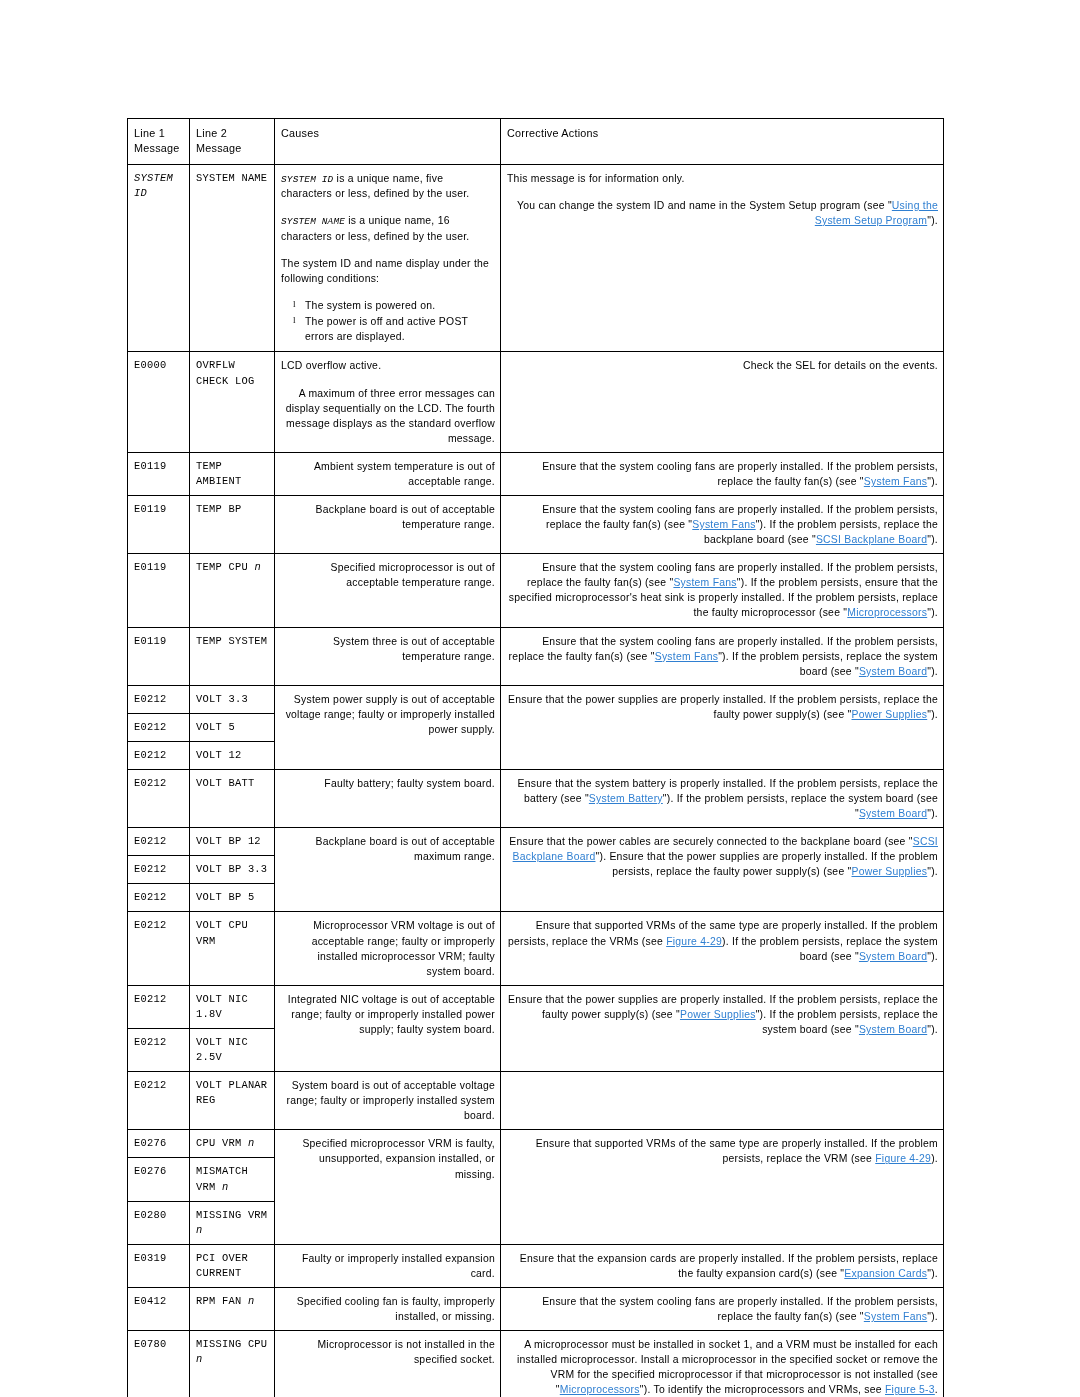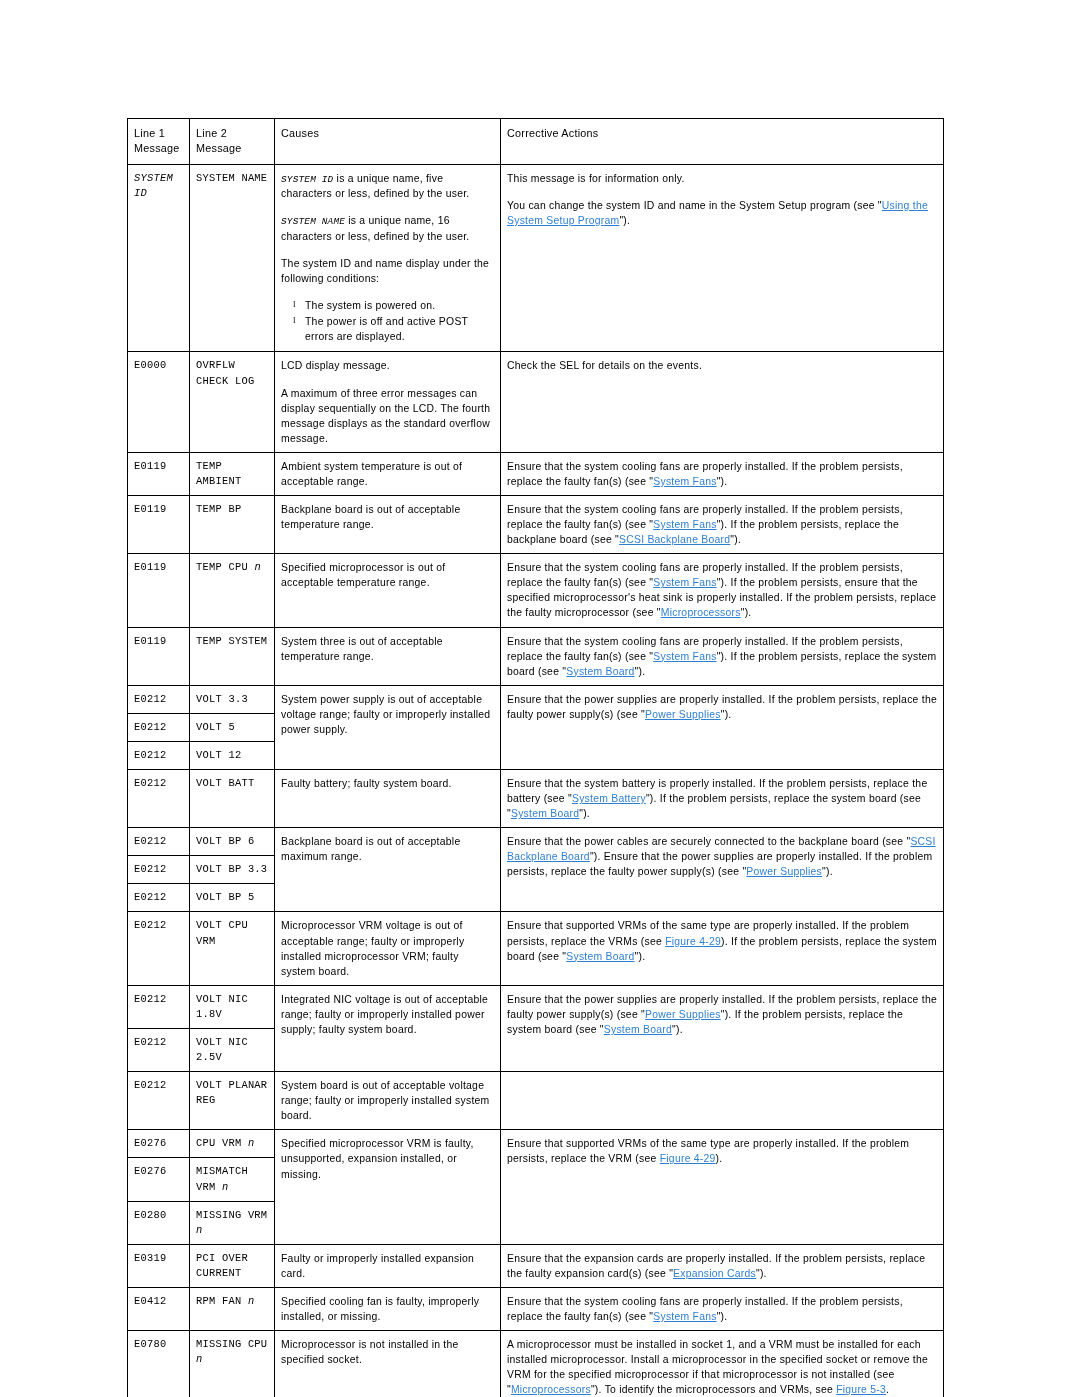--- a/index.html
+++ b/index.html
@@ -67,21 +67,21 @@
   .causes .ital-code,
   .actions .ital-code {
     font-family: "Liberation Mono", "DejaVu Sans Mono", monospace;
     font-style: italic;
     font-size: 9.4px;
     letter-spacing: 0.2px;
   }
   .para {
     margin: 0 0 12px 0;
   }
-  .para:last-child { margin-bottom: 0; }
+  .para:last-child { margin-bottom: 0; text-align: right; }
   .tight { margin-bottom: 0; }
   ul.cond {
     margin: 0;
     padding: 0;
     list-style: none;
   }
   ul.cond li {
     position: relative;
     padding-left: 24px;
     margin-bottom: 1px;
@@ -134,21 +134,21 @@
           </td>
           <td class="actions">
             <div class="para">This message is for information only.</div>
             <div class="para tight">You can change the system ID and name in the System Setup program (see "<a class="xref" href="#" style="color: rgb(47, 127, 209);">Using the System Setup Program</a>").</div>
           </td>
         </tr>
         <tr>
           <td class="mono">E0000</td>
           <td class="mono">OVRFLW CHECK LOG</td>
           <td class="causes">
-            <div class="para">LCD display message.</div>
+            <div class="para">LCD overflow active.</div>
             <div class="para tight">A maximum of three error messages can display sequentially on the LCD. The fourth message displays as the standard overflow message.</div>
           </td>
           <td class="actions">
             <div class="para tight">Check the SEL for details on the events.</div>
           </td>
         </tr>
         <tr>
           <td class="mono">E0119</td>
           <td class="mono">TEMP AMBIENT</td>
           <td class="causes">
@@ -211,21 +211,21 @@
           <td class="mono">VOLT BATT</td>
           <td class="causes">
             <div class="para tight">Faulty battery; faulty system board.</div>
           </td>
           <td class="actions">
             <div class="para tight">Ensure that the system battery is properly installed. If the problem persists, replace the battery (see "<a class="xref" href="#" style="color: rgb(47, 127, 209);">System Battery</a>"). If the problem persists, replace the system board (see "<a class="xref" href="#" style="color: rgb(47, 127, 209);">System Board</a>").</div>
           </td>
         </tr>
         <tr>
           <td class="mono">E0212</td>
-          <td class="mono">VOLT BP 6</td>
+          <td class="mono">VOLT BP 12</td>
           <td class="causes" rowspan="3">
             <div class="para tight">Backplane board is out of acceptable maximum range.</div>
           </td>
           <td class="actions" rowspan="3">
             <div class="para tight">Ensure that the power cables are securely connected to the backplane board (see "<a class="xref" href="#" style="color: rgb(47, 127, 209);">SCSI Backplane Board</a>"). Ensure that the power supplies are properly installed. If the problem persists, replace the faulty power supply(s) (see "<a class="xref" href="#" style="color: rgb(47, 127, 209);">Power Supplies</a>").</div>
           </td>
         </tr>
         <tr>
           <td class="mono">E0212</td>
           <td class="mono">VOLT BP 3.3</td>

